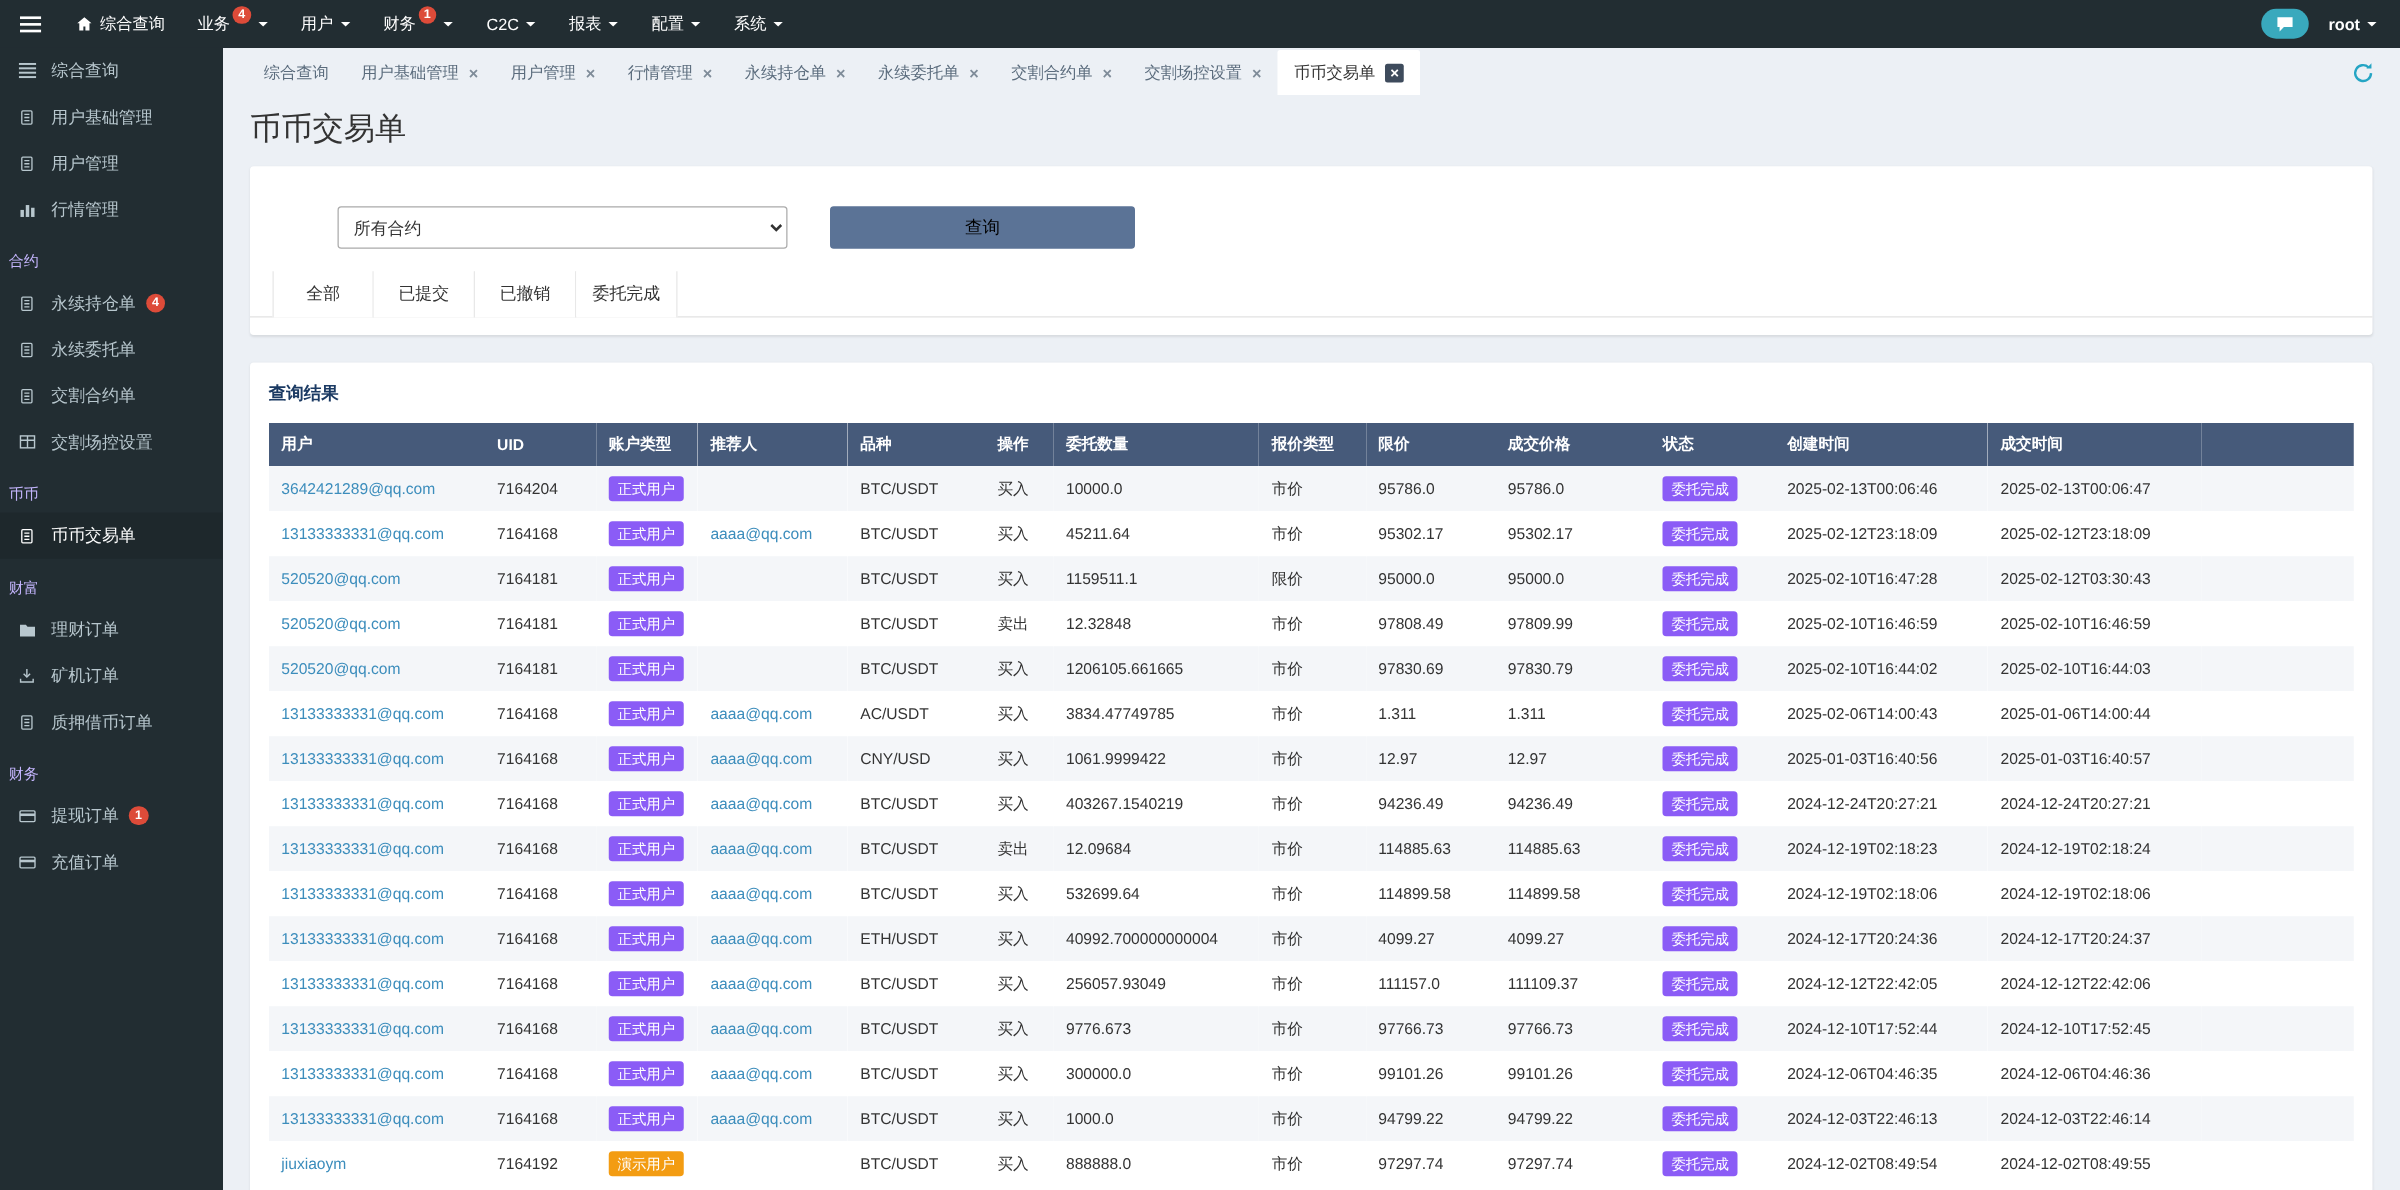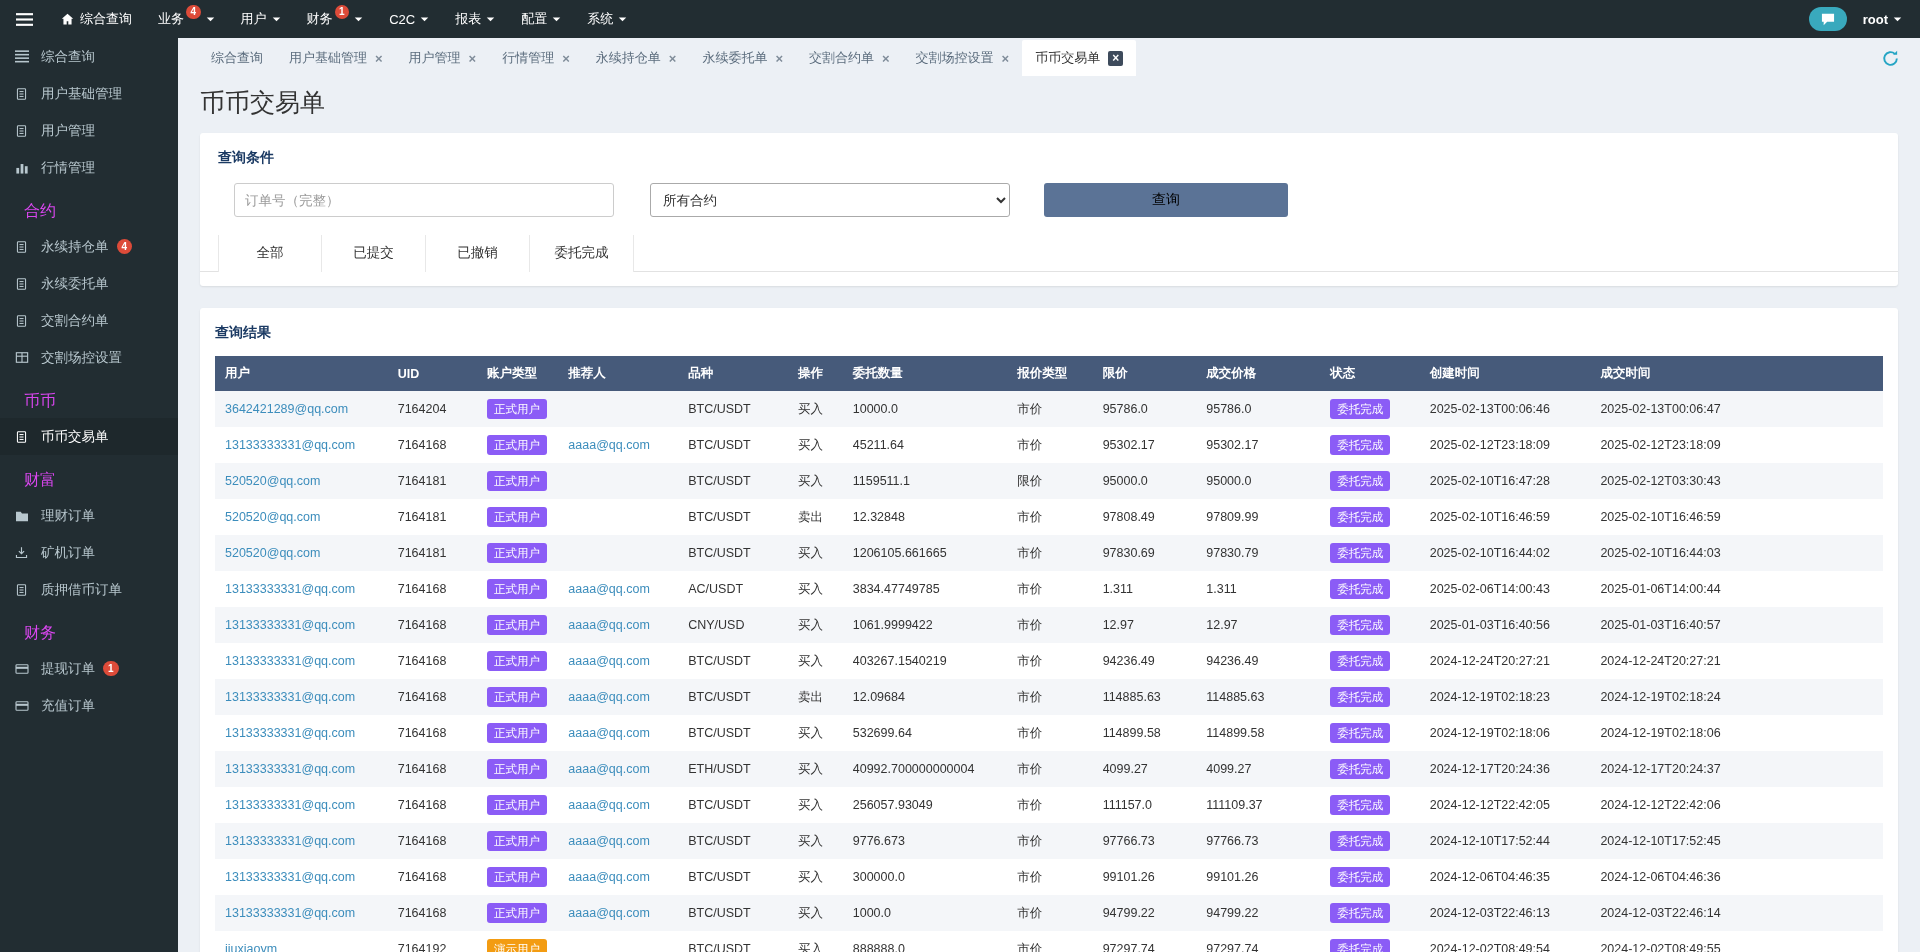--- a/index.html
+++ b/index.html
@@ -23,21 +23,21 @@
     display:flex; align-items:center; justify-content:center; cursor:pointer; color:#fff; }
   .user-menu { display:flex; align-items:center; color:#fff; font-size:13px;
     font-weight:bold; cursor:pointer; }
 
   
   .sidebar { position:fixed; top:38px; left:0; bottom:0; width:178px; background:#222d32; z-index:20; }
   .menu-item { display:flex; align-items:center; height:37px; padding:0 15px;
     color:#b8c7ce; font-size:13.5px; cursor:pointer; }
   .menu-item.active { background:#1e282c; color:#fff; }
   .menu-item .icon { width:17px; margin-right:9px; display:flex; }
-  .menu-section { padding:15px 24px 6px; color:#d946ef; font-size:16px; }
+  .menu-section { padding:15px 7px 6px; color:#c4b5fd; font-size:12px; }
   .menu-badge { margin-left:8px; background:#dd4b39; color:#fff; border-radius:9px;
     font-size:10px; line-height:15px; padding:0 5px; font-weight:bold; }
 
   
   .content { position:absolute; top:38px; left:178px; right:0; bottom:0;
     padding:0 22px; overflow:hidden; }
 
   .tabbar { display:flex; align-items:center; height:40px; margin:0 -2px; }
   .tab { display:flex; align-items:center; gap:8px; padding:9px 13px; font-size:13px;
     color:#5b6c7d; cursor:pointer; border-radius:2px 2px 0 0; white-space:nowrap; }
@@ -61,21 +61,21 @@
     font-family:"Liberation Sans","DejaVu Sans",sans-serif; }
   .text-input::placeholder { color:#999; }
   .input-user { width:372px; margin-left:30px; }
   .contract-select { height:34px; width:360px; margin-left:36px; border:1px solid #aaa;
     border-radius:3px; font-size:13.5px; color:#333; padding:0 8px; background:#fff;
     font-family:"Liberation Sans","DejaVu Sans",sans-serif; }
   .search-btn { height:34px; width:244px; margin-left:34px; background:#5b7396; color:#000000;
     border:none; border-radius:3px; font-size:14px; cursor:pointer;
     font-family:"Liberation Sans","DejaVu Sans",sans-serif; }
   .filters { display:flex; margin-top:18px; border-bottom:1px solid #e2e2e2; padding-left:18px; }
-  .filter-item { padding:9px 0 10px; width:104px; text-align:center; font-size:13.5px;
+  .filter-item { padding:9px 0 10px; width:81px; text-align:center; font-size:13.5px;
     color:#333; cursor:pointer; border-right:1px solid #e8e8e8; background:#fff;
     margin-bottom:-1px; }
   .filter-item:first-child { border-left:1px solid #e8e8e8; }
 
   
   .results-card { margin-top:22px; padding:16px 15px 20px; }
   table { width:100%; border-collapse:collapse; table-layout:fixed; margin-top:14px; }
   thead th { background:#465a7a; color:#fff; font-size:12.5px; font-weight:bold;
     text-align:left; padding:9px 10px; overflow:hidden; white-space:nowrap; }
   tbody td { font-size:12.5px; color:#333; padding:8px 10px; overflow:hidden;
@@ -387,23 +387,21 @@
             <path d="M15 9a6 6 0 1 1-1.9-4.4"></path>
             <path d="M15.3 1.6v3.8h-3.8z" fill="currentColor" stroke="none"></path>
           </svg>
         </span>
       </div>
     </div>
 
   <h1 class="page-title">币币交易单</h1>
 
   <section class="card query-card">
-    <div class="section-title">查询条件</div>
     <div class="form-row">
-      <input class="text-input" type="text" placeholder="订单号（完整）" style="">
       <select class="contract-select" id="contract-select"><option>所有合约</option></select>
       <button class="search-btn">查询</button>
     </div>
     <div class="filters" id="filters">
         <div class="filter-item">全部</div>
         <div class="filter-item">已提交</div>
         <div class="filter-item">已撤销</div>
         <div class="filter-item">委托完成</div>
       </div>
   </section>

